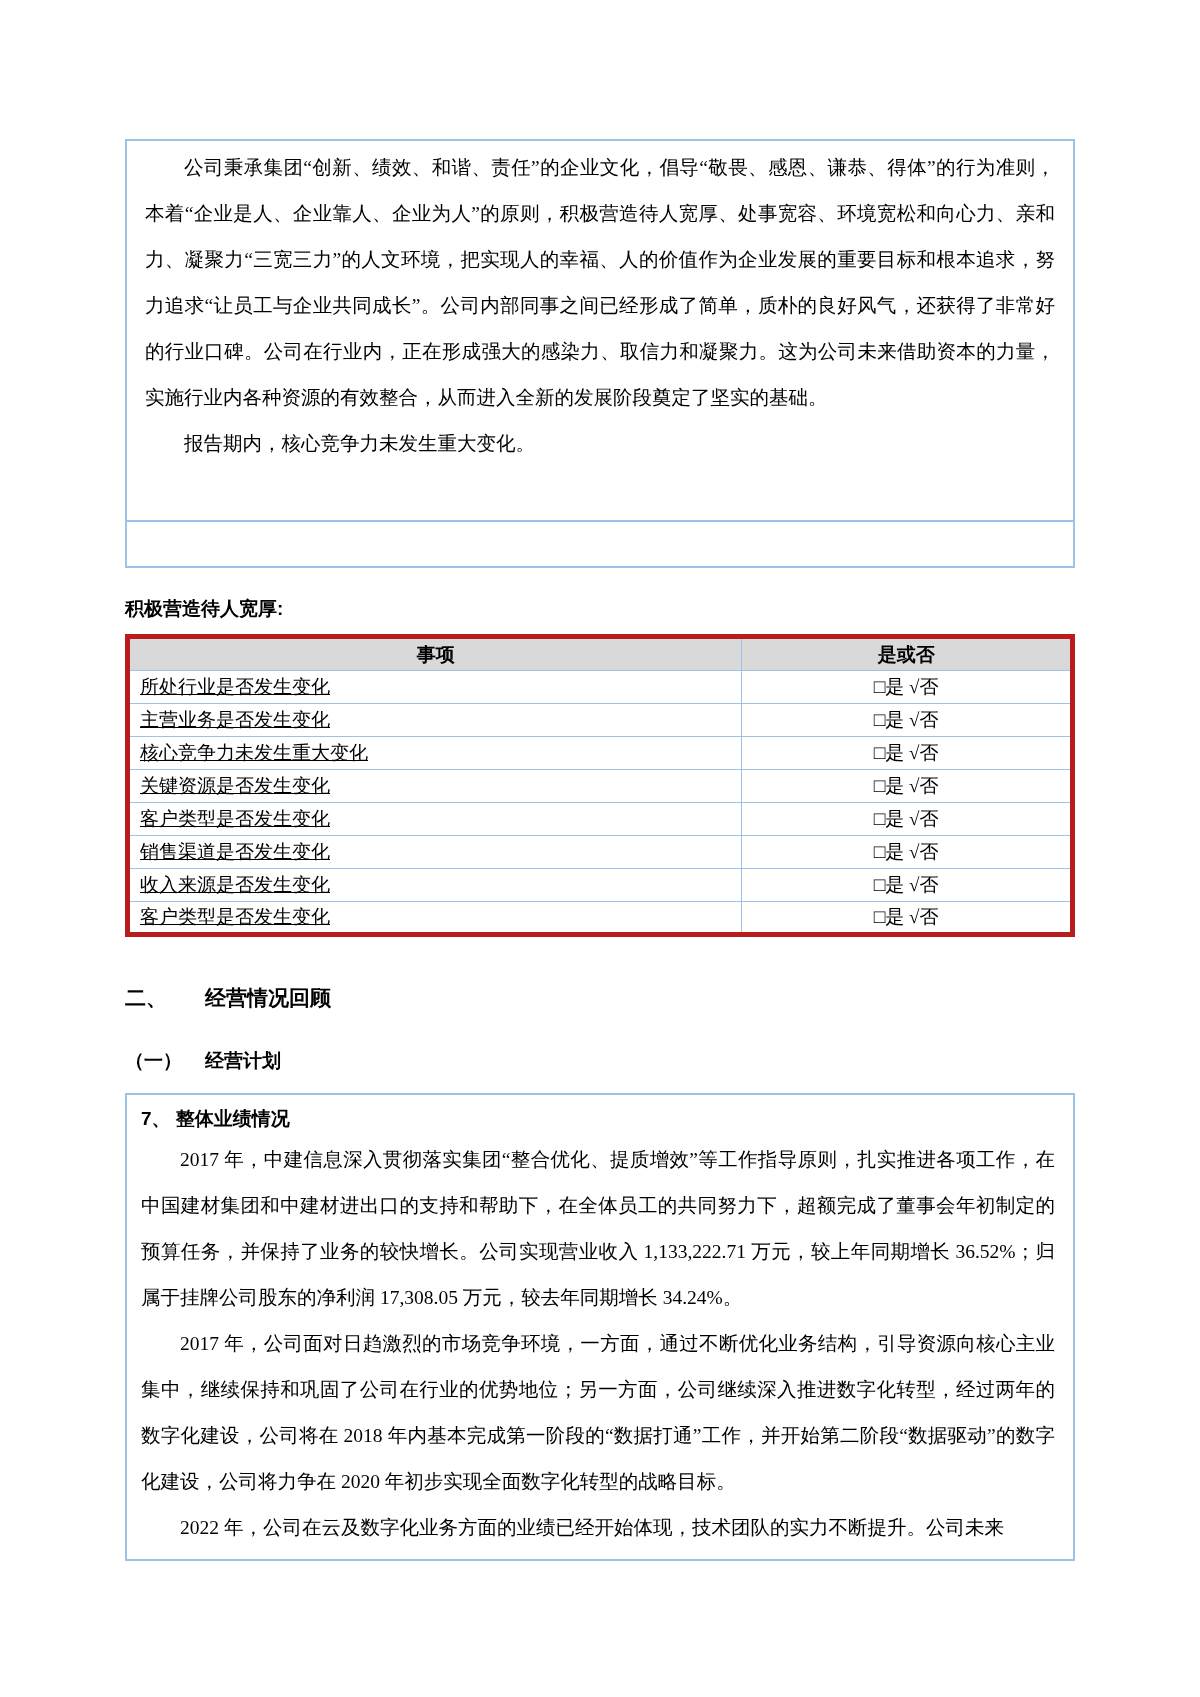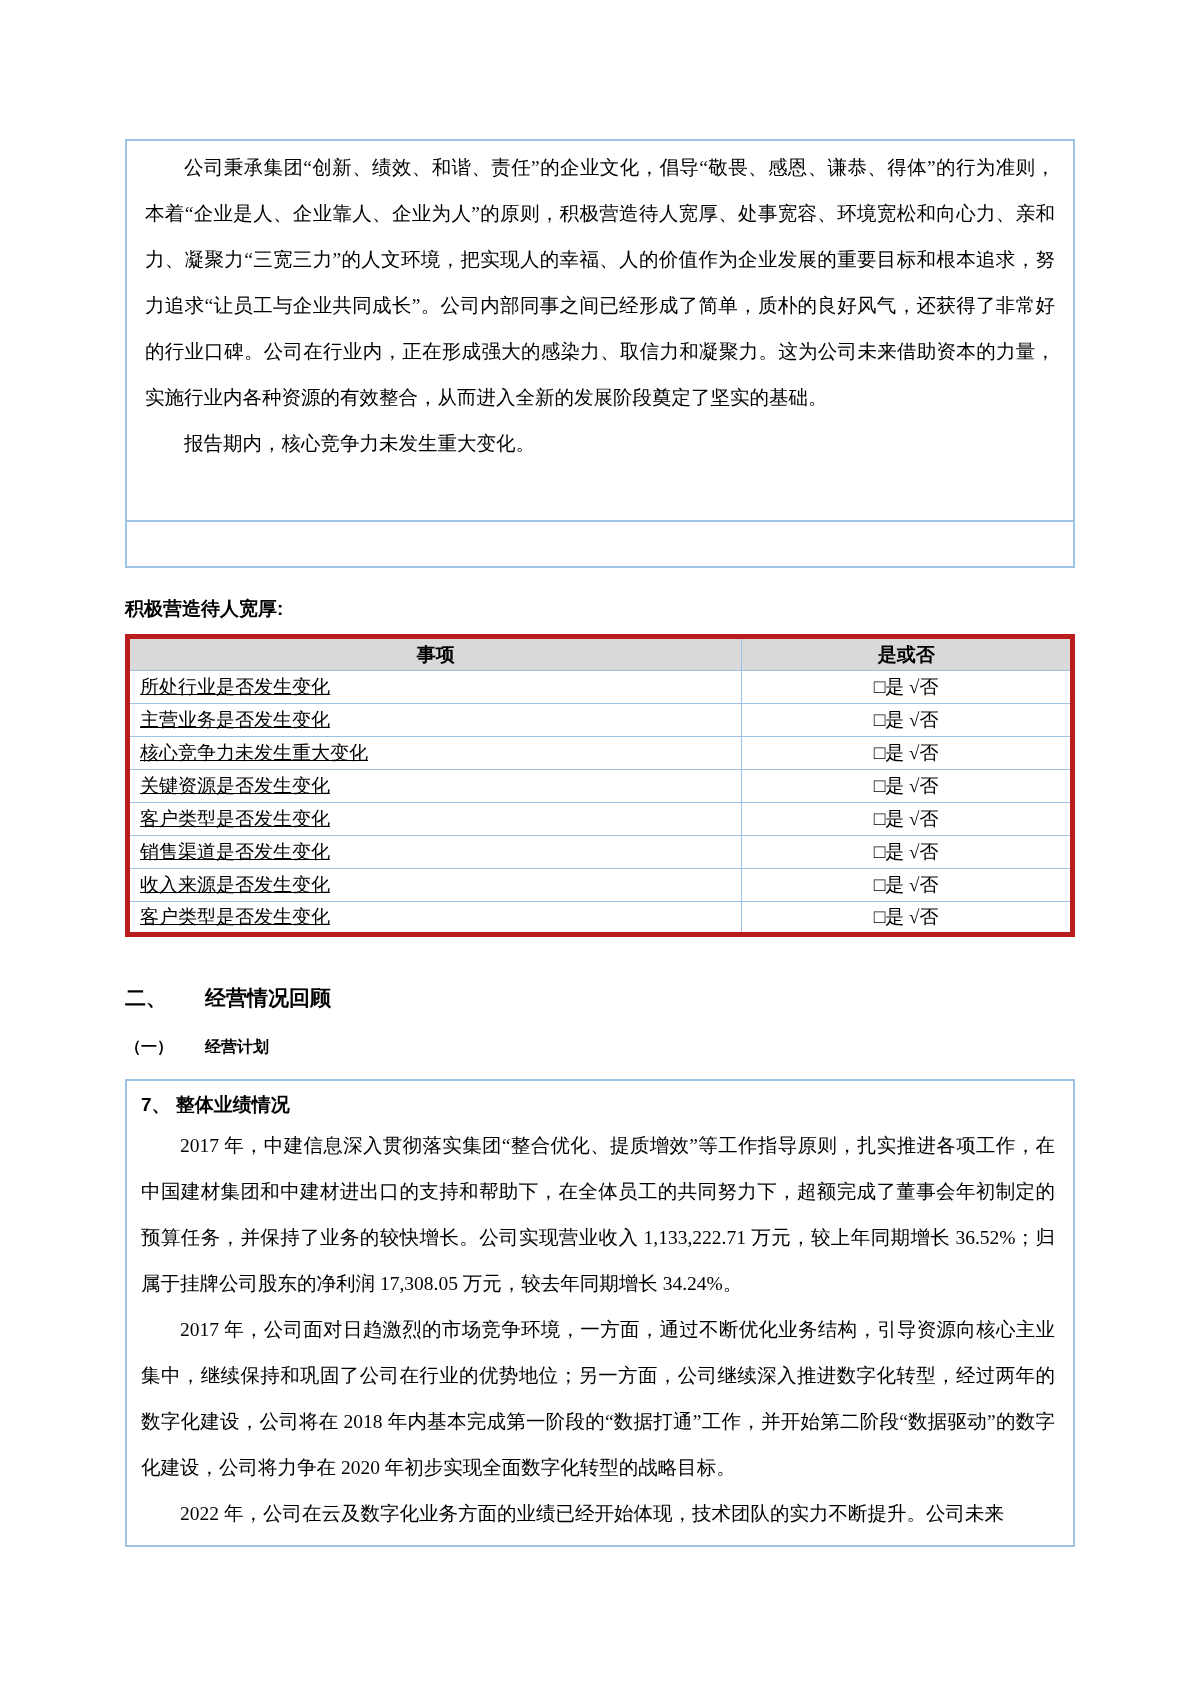--- a/index.html
+++ b/index.html
@@ -71,24 +71,24 @@
 
   
   .sec-heading {
     margin-top: 46px;
     font-family: "Liberation Sans", "DejaVu Sans", sans-serif;
     font-weight: bold;
     font-size: 21px;
     line-height: 30px;
   }
   .sub-heading {
-    margin-top: 20px;
+    margin-top: 34px;
     font-family: Liberation Sans, sans-serif;
     font-weight: bold;
-    font-size: 16px;
+    font-size: 19px;
     line-height: 28px;
   }
   .num-span { display: inline-block; min-width: 80px; }
 
   
   .box2 {
     margin-top: 18px;
     border: 2px solid #9cc2e5;
     padding: 6px 18px 8px 14px;
   }

